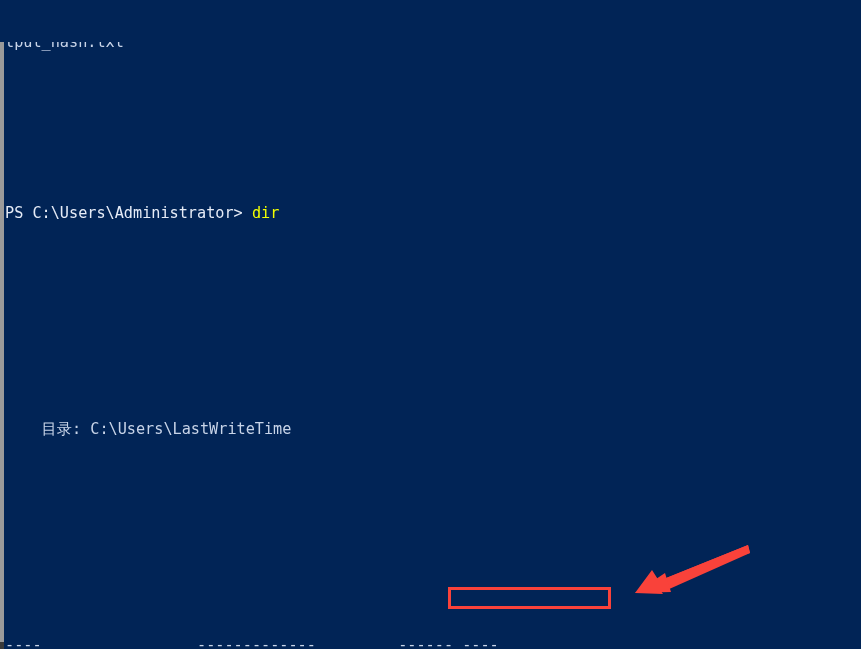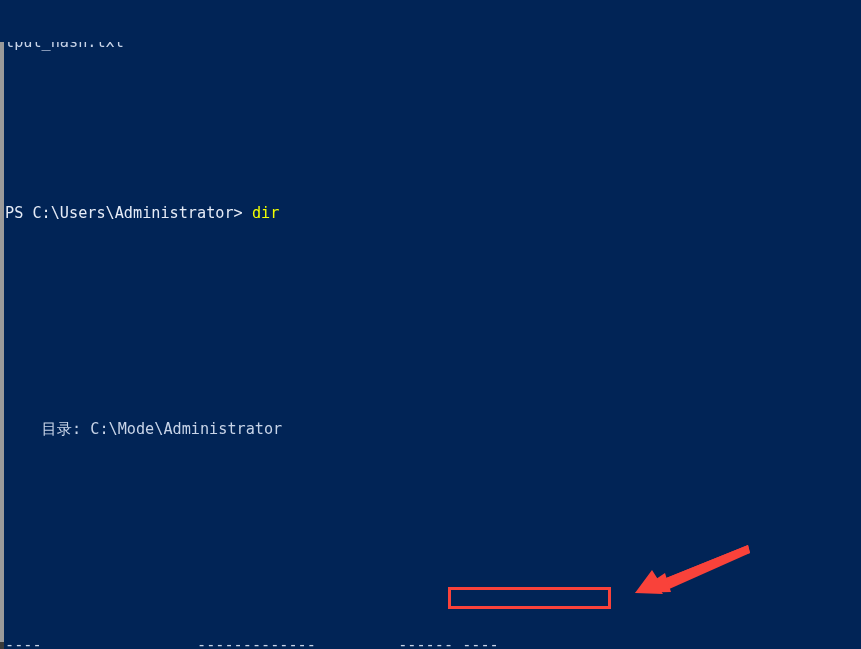--- a/index.html
+++ b/index.html
@@ -117,21 +117,21 @@
     
     <div class="line blank"> </div>
 
     
     <div class="line"><span class="prompt-text">PS C:\Users\Administrator&gt; </span><span class="cmd-accent">dir</span></div>
 
     <div class="line blank"> </div>
     <div class="line blank"> </div>
 
     
-    <div class="line">    目录: C:\Mode\Administrator</div>
+    <div class="line">    目录: C:\Users\LastWriteTime</div>
 
     <div class="line blank"> </div>
     <div class="line blank"> </div>
 
     
     <div class="line">----                 -------------         ------ ----</div>
 
     
 
     

